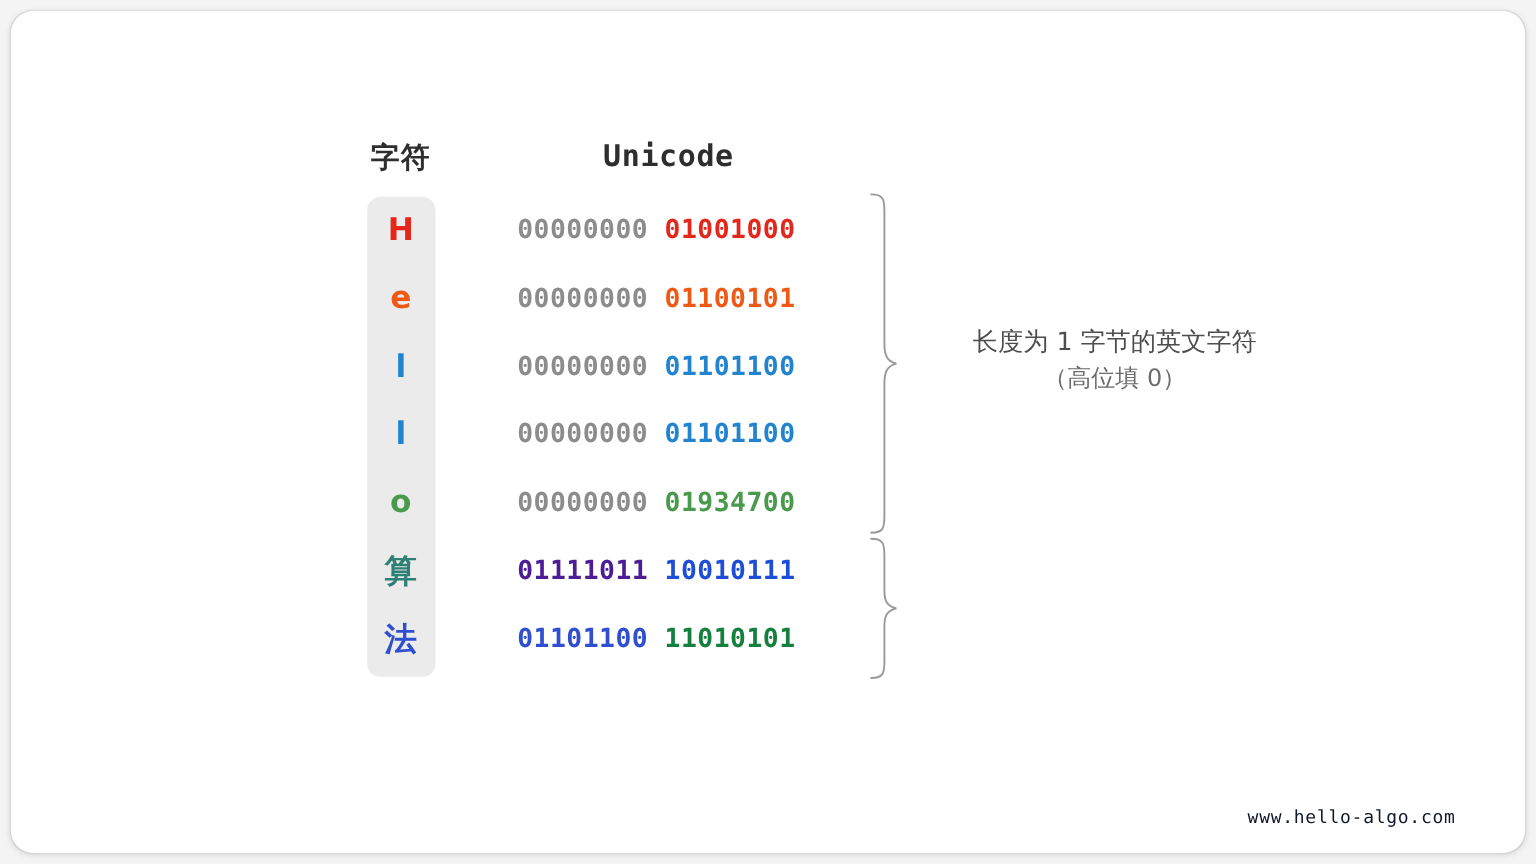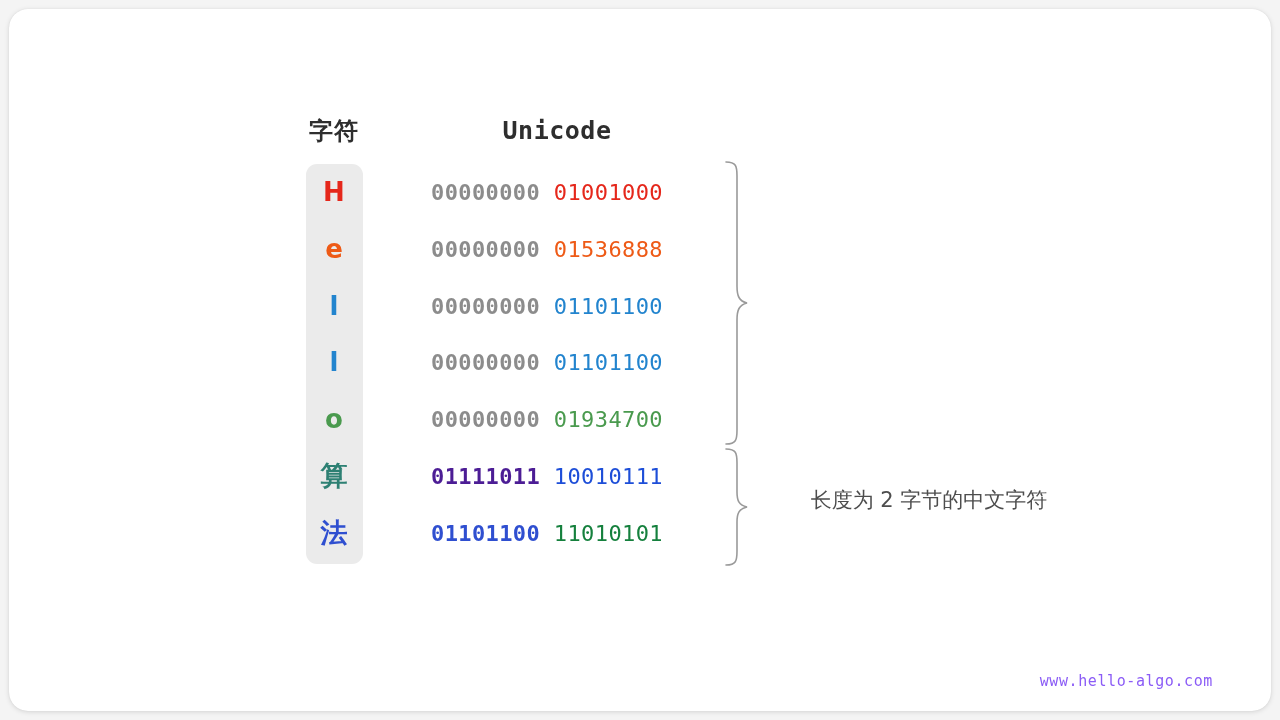--- a/index.html
+++ b/index.html
@@ -90,21 +90,21 @@
     position: absolute;
     left: 431px;
     top: 0;
     transform: translateY(-50%);
     font-size: 22px;
     font-family: "DejaVu Sans Mono", "Liberation Mono", monospace;
     white-space: pre;
     letter-spacing: 0.4px;
   }
   .byte-hi { color: #8c8c8c; font-weight: bold; }
-  .byte-lo { font-weight: normal; text-align: right; }
+  .byte-lo { font-weight: bold; text-align: right; }
   .gap { color: transparent; }
 
   
   .brace {
     position: absolute;
     overflow: visible;
   }
   #brace-1 { left: 722px; top: 160px; }
   #brace-2 { left: 722px; top: 447px; }
 
@@ -133,21 +133,21 @@
     top: 501px;
     font-size: 21px;
   }
 
   
   #watermark {
     position: absolute;
     right: 67px;
     bottom: 30px;
     font-size: 15px;
-    color: #8b5cf6;
+    color: #0f172a;
     font-family: "DejaVu Sans Mono", "Liberation Mono", monospace;
     letter-spacing: 0.6px;
     white-space: nowrap;
   }
 </style>
 </head>
 <body>
 
 <div id="canvas">
 
@@ -158,21 +158,21 @@
 
   <div id="char-pill"></div>
 
   <div id="rows-container">
       <div class="row" style="top: 192px;">
         <div class="char-cell" style="color: rgb(229, 39, 27);">H</div>
         <div class="bits-cell"><span class="byte-hi">00000000</span><span class="gap">&nbsp;</span><span class="byte-lo" style="color: rgb(229, 39, 27);">01001000</span></div>
       </div>
       <div class="row" style="top: 248.8px;">
         <div class="char-cell" style="color: rgb(238, 90, 22);">e</div>
-        <div class="bits-cell"><span class="byte-hi">00000000</span><span class="gap">&nbsp;</span><span class="byte-lo" style="color: rgb(238, 90, 22);">01536888</span></div>
+        <div class="bits-cell"><span class="byte-hi">00000000</span><span class="gap">&nbsp;</span><span class="byte-lo" style="color: rgb(238, 90, 22);">01100101</span></div>
       </div>
       <div class="row" style="top: 305.6px;">
         <div class="char-cell" style="color: rgb(34, 132, 206);">l</div>
         <div class="bits-cell"><span class="byte-hi">00000000</span><span class="gap">&nbsp;</span><span class="byte-lo" style="color: rgb(34, 132, 206);">01101100</span></div>
       </div>
       <div class="row" style="top: 362.4px;">
         <div class="char-cell" style="color: rgb(34, 132, 206);">l</div>
         <div class="bits-cell"><span class="byte-hi">00000000</span><span class="gap">&nbsp;</span><span class="byte-lo" style="color: rgb(34, 132, 206);">01101100</span></div>
       </div>
       <div class="row" style="top: 419.2px;">
@@ -195,21 +195,20 @@
     </svg>
   </div>
 
   <div class="brace" id="brace-2">
     <svg width="28" height="120" viewBox="0 0 28 120" fill="none" xmlns="http://www.w3.org/2000/svg">
       <path d="M4 2 C 14 2, 15 6, 15 16 L 15 45 C 15 54, 17 58, 25 60 C 17 62, 15 66, 15 75 L 15 104 C 15 114, 14 118, 4 118" stroke="#9a9a9a" stroke-width="1.6" fill="none" stroke-linecap="round"></path>
     </svg>
   </div>
 
   <div class="annotation" id="annotation-1">
+    <span>长度为 1 字节的英文字符</span>
+    <span class="line2">（高位填 0）</span>
   </div>
 
-  <div class="annotation" id="annotation-2">
-    <span>长度为 2 字节的中文字符</span>
-  </div>
 
   <div id="watermark">www.hello-algo.com</div>
 
 </div>
 
 </body></html>

